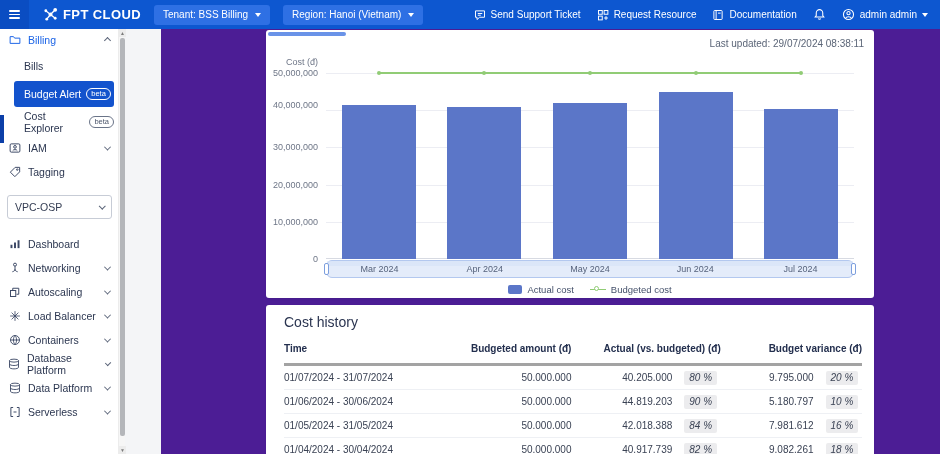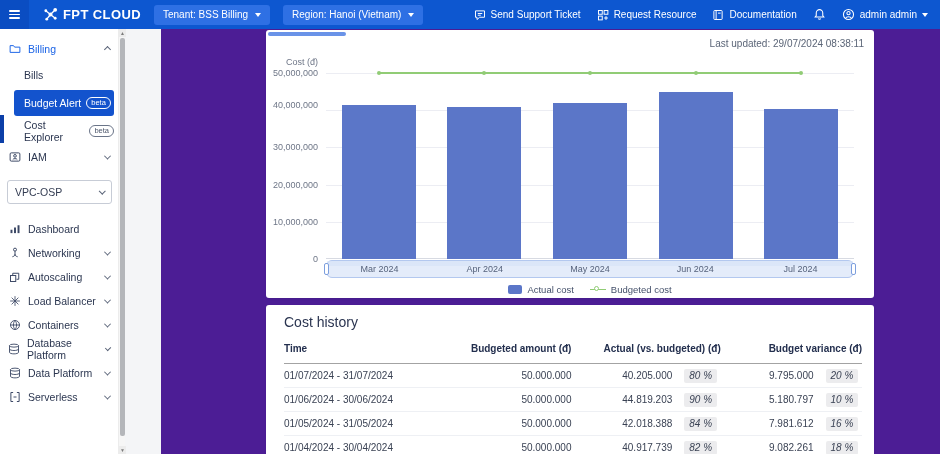--- a/index.html
+++ b/index.html
@@ -18,21 +18,21 @@
     gap:7px; padding:0 9px; font-size:10px; margin-left:13px; cursor:pointer; white-space:nowrap; }
   .caret { width:0; height:0; border-left:3.5px solid transparent; border-right:3.5px solid transparent;
     border-top:4px solid #fff; }
   .nav-right { margin-left:auto; display:flex; align-items:center; gap:16px; padding-right:12px; }
   .nav-link { display:flex; align-items:center; gap:5px; font-size:10px; cursor:pointer; white-space:nowrap; }
   .nav-user { display:flex; align-items:center; gap:5px; font-size:10px; cursor:pointer; }
   .nav-bell { cursor:pointer; display:flex; }
 
   
   .sidebar { position:fixed; top:29px; left:0; width:118px; height:425px; background:#fff; z-index:20;
-    padding-top:9px; font-size:10.5px; color:#2b3650; }
+    font-size:10.5px; color:#2b3650; }
   .side-row { display:flex; align-items:center; gap:7px; height:22px; padding:0 8px; cursor:pointer; margin-bottom:2px; }
   .side-row .icon { display:flex; width:13px; justify-content:center; color:#3b4764; }
   .side-row.accent, .side-row.accent .icon { color:#1a63e6; }
   .chev { display:inline-block; width:5px; height:5px; border-right:1.3px solid #5a6478;
     border-bottom:1.3px solid #5a6478; margin-left:auto; }
   .chev.down { transform:rotate(45deg) translate(-1px,-1px); }
   .chev.up { transform:rotate(-135deg); }
   .subitem { display:flex; align-items:center; gap:5px; height:26px; margin:0 4px 2px 14px;
     padding-left:10px; border-radius:3px; cursor:pointer; }
   .subitem.active { background:#1353cd; color:#fff; }
@@ -85,21 +85,21 @@
   .lg-line i { position:absolute; top:4px; left:0; right:0; border-top:1.6px solid #91cc75; }
   .lg-line b { position:absolute; top:1.2px; left:4.5px; width:5px; height:5px; border:1.6px solid #91cc75;
     border-radius:50%; background:#fff; }
 
   
   .table-card { margin-top:7px; height:165px; padding:9px 12px 0 18px; }
   .table-title { font-size:14px; color:#2a3450; margin-bottom:4px; }
   table { width:100%; border-collapse:collapse; font-size:10px; color:#3a4254; table-layout:fixed; }
   th { font-size:10px; color:#232f4e; text-align:right; font-weight:bold; padding:9px 0; }
   th.c-time { text-align:left; }
-  thead tr { border-bottom:1px solid #a3a3a3; }
+  thead tr { border-bottom:3px solid #a3a3a3; }
   tbody tr { border-bottom:1px solid #eef0f4; }
   td { padding:4.5px 0; }
   .c-time { width:185px; } .c-budg { width:100px; } .c-num { width:100px; } .c-bdg { width:48px; } .c-var { width:92px; }
   td.num { text-align:right; }
   .pct { display:inline-block; background:#ececee; border-radius:2px; padding:1.5px 5px;
     font-size:10px; color:#3a4254; margin-left:12px;font-style:italic; }
 
   svg { display:block; }
 </style>
 </head>
@@ -210,20 +210,29 @@
   <div class="side-row">
     <span class="icon">
       <svg width="12" height="12" viewBox="0 0 16 16" fill="none" stroke="currentColor" stroke-width="1.3">
         <rect x="1.5" y="2.5" width="13" height="11" rx="1.5"></rect>
           <circle cx="8" cy="6.5" r="1.8"></circle>
         <path d="M5 11.5c.6-1.8 5.4-1.8 6 0"></path>
       </svg>
     </span>
     <span>IAM</span>
     <span class="chev down"></span>
+  </div>
+  <div class="side-row">
+    <span class="icon">
+      <svg width="12" height="12" viewBox="0 0 16 16" fill="none" stroke="currentColor" stroke-width="1.3">
+        <path d="M1.8 8.2 8.2 1.8h6v6L7.8 14.2z"></path>
+          <circle cx="11" cy="4.8" r="1"></circle>
+      </svg>
+    </span>
+    <span>Tagging</span>
   </div>
 
   <div class="vpc-select">
     <span>VPC-OSP</span>
     <span class="chev down"></span>
   </div>
 
   <div class="side-row">
     <span class="icon">
       <svg width="12" height="12" viewBox="0 0 16 16" fill="currentColor">

